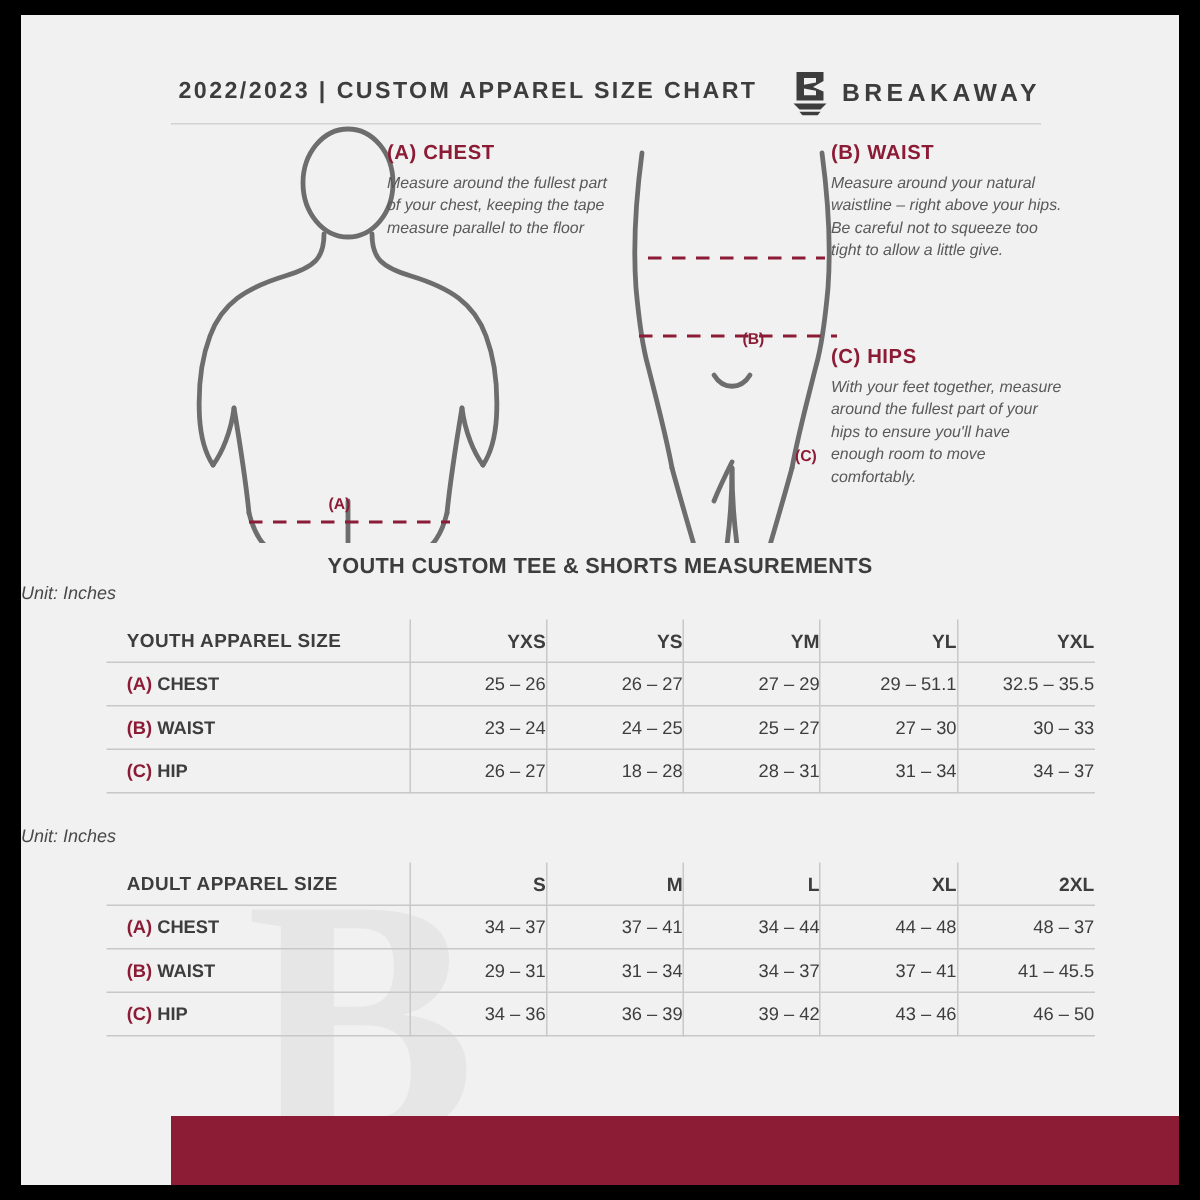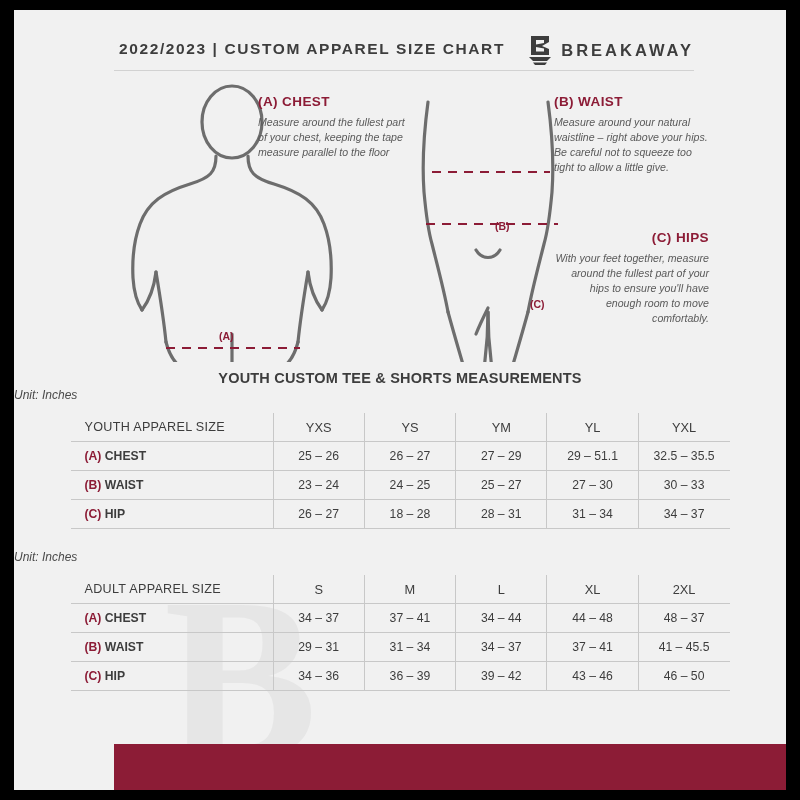--- a/index.html
+++ b/index.html
@@ -36,21 +36,21 @@
     font-size: 230px;
     font-weight: bold;
     color: #e6e6e6;
     line-height: 1;
     user-select: none;
   }
   
   .header {
     position: absolute;
     left: 0;
-    top: 0;
+    top: 12px;
     width: 772px;
     height: 62px;
   }
   .header-title {
     position: absolute;
     left: 105px;
     top: 30px;
     font-size: 15.5px;
     font-weight: bold;
     letter-spacing: 1.6px;
@@ -104,21 +104,21 @@
     margin-bottom: 6px;
   }
   .note-body {
     font-size: 10.6px;
     font-style: italic;
     color: #5a5a5a;
     line-height: 1.42;
   }
   .note-a { left: 244px; top: 22px; width: 150px; }
   .note-b { left: 540px; top: 22px; width: 155px; }
-  .note-c { left: 540px; top: 158px; width: 155px; text-align: right; }
+  .note-c { left: 540px; top: 158px; width: 155px; }
 
   .tag {
     position: absolute;
     font-size: 10.5px;
     font-weight: bold;
     color: #8c1c36;
   }
   .tag-a { left: 205px; top: 258px; }
   .tag-b { left: 481px; top: 148px; }
   .tag-c { left: 516px; top: 226px; }
@@ -149,30 +149,30 @@
     border-collapse: collapse;
     margin: 11px auto 0 auto;
     width: 659px;
     table-layout: fixed;
   }
   th, td {
     border: 1px solid #c8c8c8;
     height: 28px;
     font-size: 12.2px;
     color: #3d3d3d;
-    text-align: center;
+    text-align: right;
     padding: 0;
   }
   th:first-child, td:first-child {
     text-align: left;
     padding-left: 14px;
     width: 188px;
   }
   thead th {
-    font-weight: normal;
+    font-weight: bold;
     font-size: 12.8px;
     margin-top: 37px;
   }
   thead th:first-child {
     font-size: 12.6px;
     letter-spacing: 0.3px;
   }
   tbody td:first-child {
     font-weight: bold;
   }

